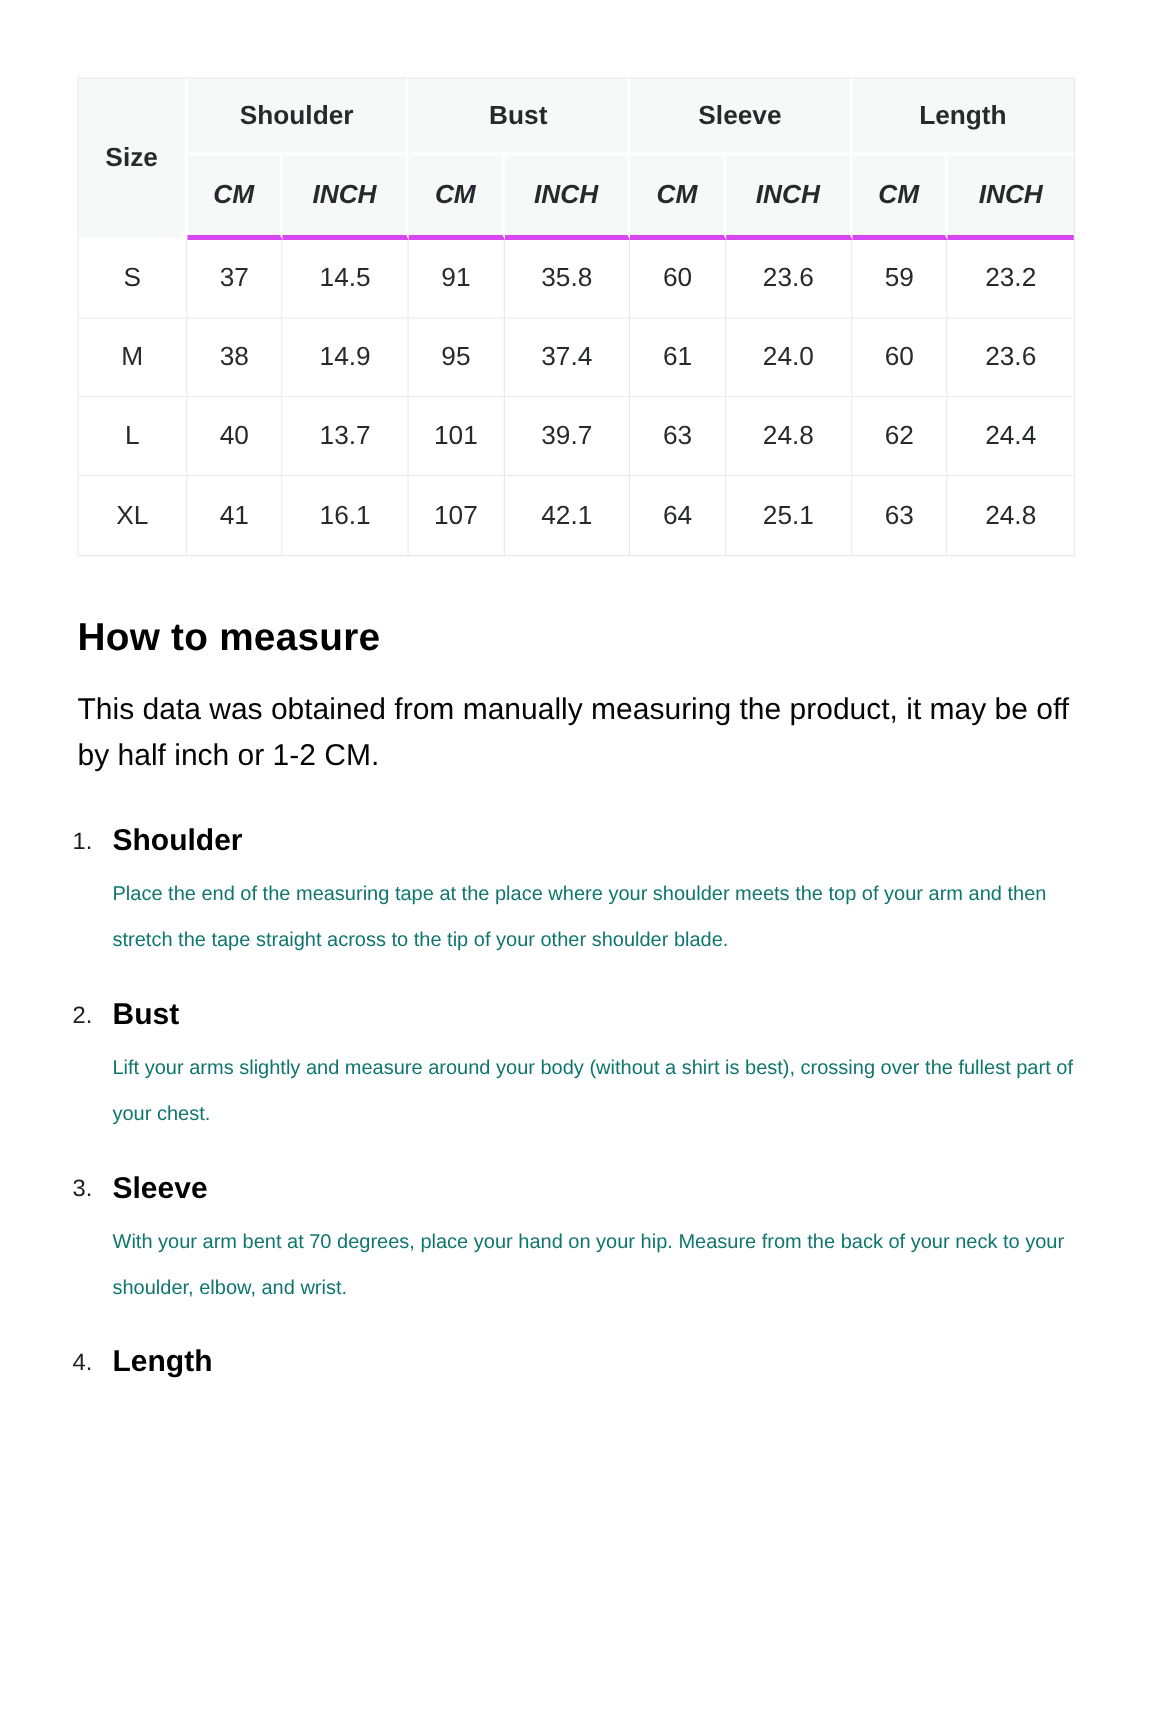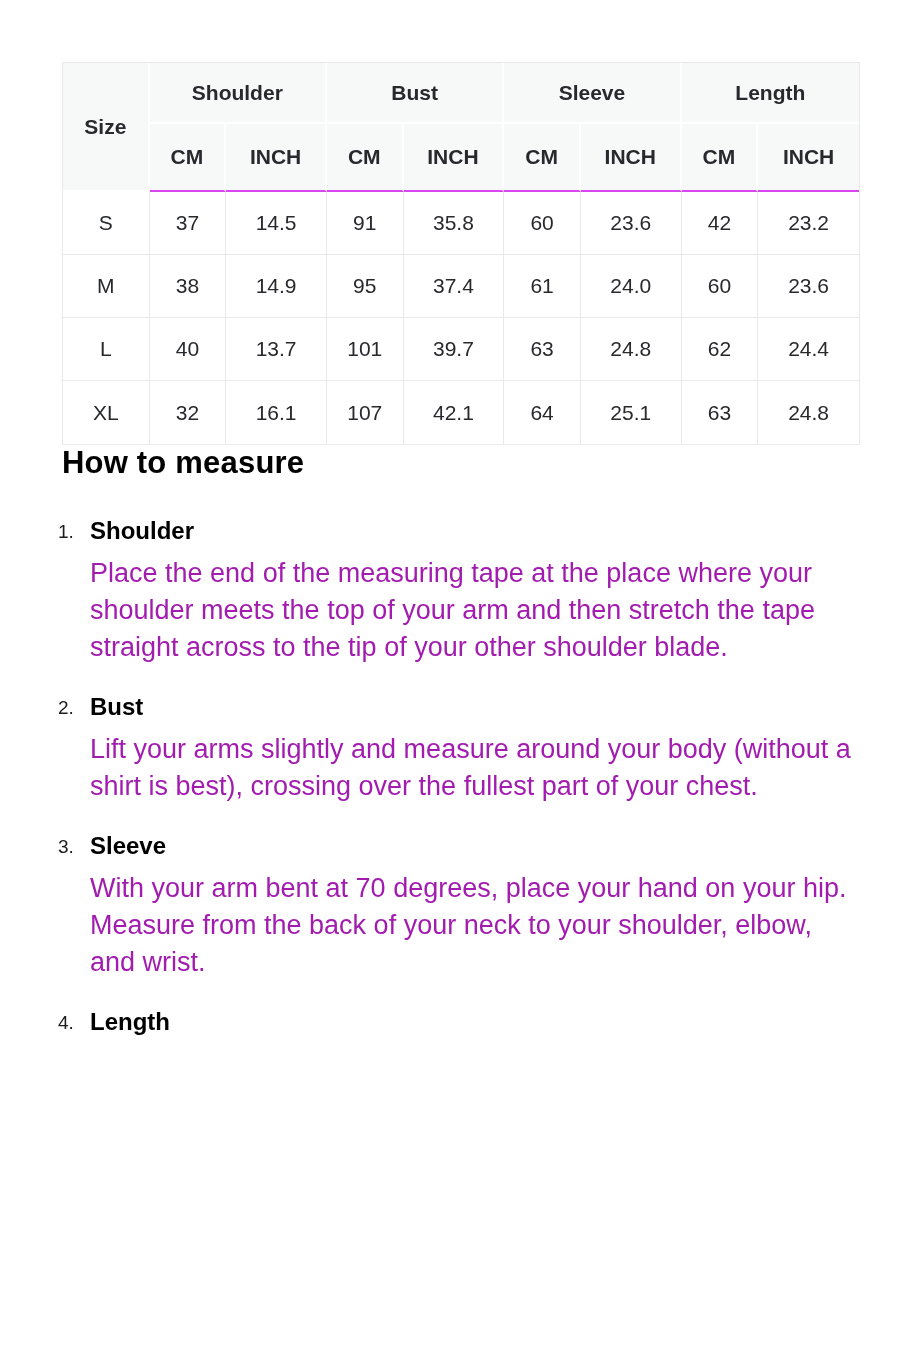--- a/index.html
+++ b/index.html
@@ -31,39 +31,40 @@
   .size-table th {
     background: #f7f8f8;
     font-size: 21px;
     font-weight: 700;
     color: #28292c;
     text-align: center;
     vertical-align: middle;
     border-right: 2px solid #ffffff;
   }
   .size-table thead tr.group-row th { height: 61px; border-bottom: 2px solid #ffffff; }
-  .size-table thead tr.unit-row  th { height: 68px; border-bottom: 2px solid #d946ef; }
+  .size-table thead tr.unit-row  th { height: 68px; border-bottom: 4px solid #d946ef; font-style: italic; }
   .size-table th.size-head { border-bottom: 1px solid #e9e9e9; }
   .size-table th:last-child { border-right: none; }
 
   .size-table td {
     height: 63px;
     font-size: 21px;
     color: #28292c;
     text-align: center;
     vertical-align: middle;
     background: #ffffff;
     border-right: 1px solid #e9e9e9;
     border-bottom: 1px solid #e9e9e9;
   }
   .size-table td:last-child { border-right: none; }
   .size-table tbody tr:last-child td { border-bottom: none; text-align: center; }
 
   
   h2.htm-title {
+    margin-top: 47px;
     font-size: 31px;
     font-weight: 700;
     color: #000000;
     letter-spacing: 0.2px;
   }
   p.htm-intro {
     margin-top: 21px;
     width: 798px;
     font-size: 24px;
     line-height: 37px;
@@ -87,23 +88,23 @@
   }
   .step-body { flex: 1 1 auto; }
   .step-term {
     font-size: 24px;
     font-weight: 700;
     color: #000000;
   }
   .step-desc {
     margin-top: 10px;
     width: 770px;
-    font-size: 27px;
+    font-size: 16px;
     line-height: 37px;
-    color: #a21caf;
+    color: #0f766e;
   }
 </style>
 </head>
 <body>
 
 <div class="page">
 
   <div class="table-wrap">
     <table class="size-table">
       <colgroup>
@@ -138,21 +139,21 @@
       </thead>
       <tbody>
         <tr>
           <td>S</td>
           <td>37</td>
           <td>14.5</td>
           <td>91</td>
           <td>35.8</td>
           <td>60</td>
           <td>23.6</td>
-          <td>42</td>
+          <td>59</td>
           <td>23.2</td>
         </tr>
         <tr>
           <td>M</td>
           <td>38</td>
           <td>14.9</td>
           <td>95</td>
           <td>37.4</td>
           <td>61</td>
           <td>24.0</td>
@@ -165,35 +166,36 @@
           <td>13.7</td>
           <td>101</td>
           <td>39.7</td>
           <td>63</td>
           <td>24.8</td>
           <td>62</td>
           <td>24.4</td>
         </tr>
         <tr>
           <td>XL</td>
-          <td>32</td>
+          <td>41</td>
           <td>16.1</td>
           <td>107</td>
           <td>42.1</td>
           <td>64</td>
           <td>25.1</td>
           <td>63</td>
           <td>24.8</td>
         </tr>
       </tbody>
     </table>
   </div>
 
   <h2 class="htm-title">How to measure</h2>
 
+  <p class="htm-intro">This data was obtained from manually measuring the product, it may be off by half inch or 1-2 CM.</p>
 
   <ol class="steps">
     <li class="step">
       <span class="step-num">1.</span>
       <div class="step-body">
         <div class="step-term">Shoulder</div>
         <p class="step-desc">Place the end of the measuring tape at the place where your shoulder meets the top of your arm and then stretch the tape straight across to the tip of your other shoulder blade.</p>
       </div>
     </li>
     <li class="step">

